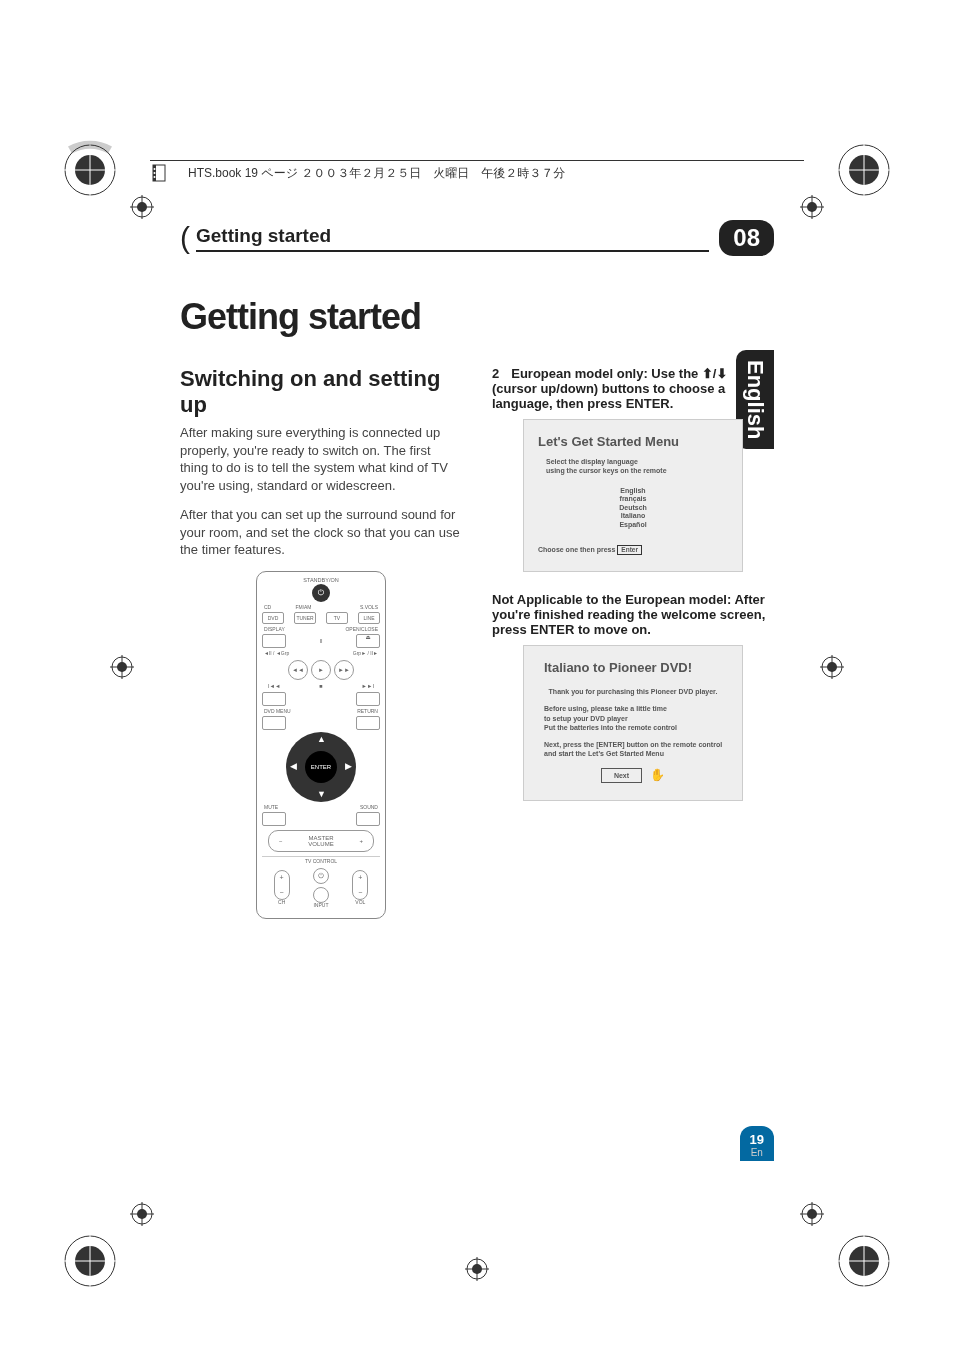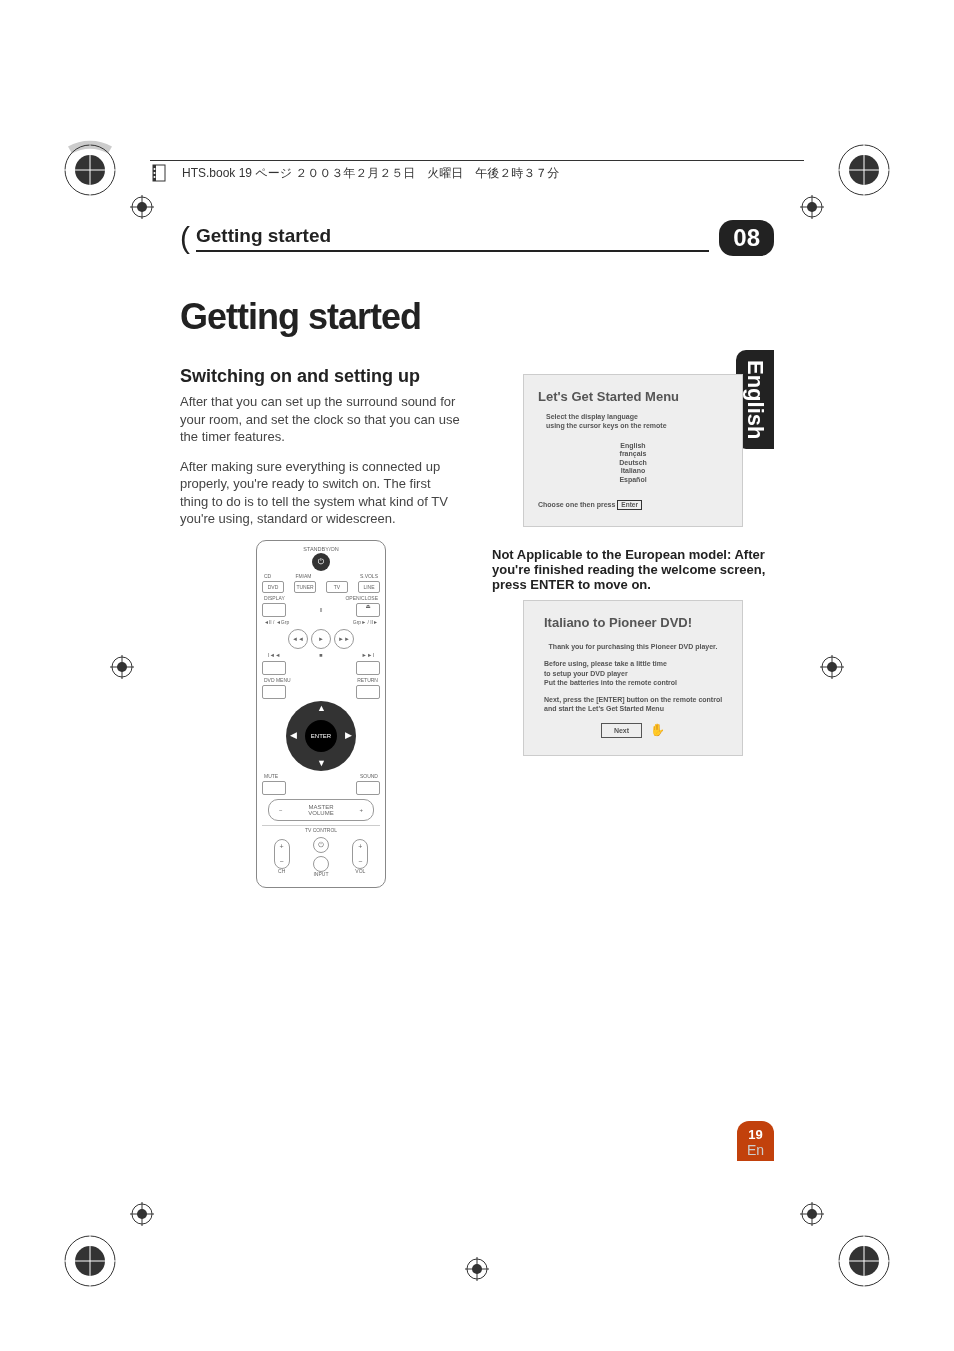--- a/index.html
+++ b/index.html
@@ -32,21 +32,21 @@
     position: absolute;
     top: 160px;
     left: 150px;
     right: 150px;
     border-top: 1px solid #333;
     padding-top: 2px;
     font-size: 12px;
     color: #333;
     display: flex;
     align-items: center;
-    gap: 12px;
+    gap: 18px;
   }
   .print-header .binder-icon { width: 20px; height: 20px; }
 
   .page {
     position: absolute;
     top: 220px;
     left: 180px;
     right: 180px;
     bottom: 190px;
   }
@@ -109,21 +109,21 @@
     margin-bottom: 2px;
   }
   .chapter-title {
     font-size: 36px;
     font-weight: 900;
     color: #222;
     margin-bottom: 28px;
     letter-spacing: -1px;
   }
   .section-title {
-    font-size: 18px;
+    font-size: 22px;
     font-weight: 900;
     color: #222;
     margin-bottom: 6px;
   }
   .body-text {
     font-size: 13px;
     color: #444;
     line-height: 1.35;
     margin-bottom: 12px;
   }
@@ -190,29 +190,29 @@
   .screen .welcome-body { margin:10px 6px; font-size:7px; }
   .screen .welcome-body p { margin-bottom:8px; }
   .screen .next-row { display:flex; align-items:center; justify-content:center; gap:8px; margin-top:10px;}
   .screen .next-box { border:1px solid #555; padding:2px 12px; font-size:7px; }
   .screen .remote-icn { font-size:12px; color:#777; }
 
   .page-badge {
     position: absolute;
     right: 0;
     bottom: 0;
-    background: #c2410c;
+    background: #0369a1;
     color: #fff;
     font-size: 13px;
     font-weight: bold;
     padding: 6px 10px 3px;
     border-radius: 12px 12px 0 0;
     text-align: center;
   }
-  .page-badge .en { font-size: 14px; color: #ccc; display:block; font-weight:normal; }
+  .page-badge .en { font-size: 10px; color: #ccc; display:block; font-weight:normal; }
 
 </style>
 </head>
 <body>
 
 <div class="reg-corner reg-tl"><svg viewBox="0 0 60 60">
       <circle cx="30" cy="30" r="25" fill="none" stroke="#333" stroke-width="1"></circle>
       <circle cx="30" cy="30" r="15" fill="#333"></circle>
       <path d="M0 30 H60 M30 0 V60" stroke="#fff" stroke-width="1"></path>
       <path d="M10 10 a40 40 0 0 1 40 0" fill="none" stroke="#333" stroke-width="8" opacity="0.25"></path>
@@ -292,22 +292,22 @@
   </div>
 
   <div>
     <div class="chapter-title">Getting started</div>
   </div>
 
   <div class="columns">
 
     <div class="col">
       <div class="section-title">Switching on and setting up</div>
+      <div class="body-text">After making sure everything is connected up properly, you're ready to switch on. The first thing to do is to tell the system what kind of TV you're using, standard or widescreen.</div>
       <div class="body-text">After that you can set up the surround sound for your room, and set the clock so that you can use the timer features.</div>
-      <div class="body-text">After making sure everything is connected up properly, you're ready to switch on. The first thing to do is to tell the system what kind of TV you're using, standard or widescreen.</div>
 
       <div class="remote">
         <div class="standby-lbl">STANDBY/ON</div>
         <div class="standby">⏻</div>
         <div class="lbl-row">
           <span>CD</span>
           <span>FM/AM</span>
           <span></span>
           <span>S.VOLS</span>
         </div>
@@ -399,20 +399,23 @@
                 <span>−</span>
               </div>
             <div style="font-size:5px;">VOL</div>
           </div>
         </div>
       </div>
 
     </div>
 
     <div class="col">
+      <div class="step-line" style="margin-right:40px;">
+        <span class="num">2</span><span>European model only: Use the ⬆/⬇ (cursor up/down) buttons to choose a language, then press ENTER.</span>
+      </div>
 
       <div class="screen">
         <div class="title">Let's Get Started Menu</div>
         <div class="sub" style="white-space:pre;">Select the display language
 using the cursor keys on the remote</div>
         <div class="lang-list">
           <div>English</div>
           <div>français</div>
           <div>Deutsch</div>
           <div>Italiano</div>

